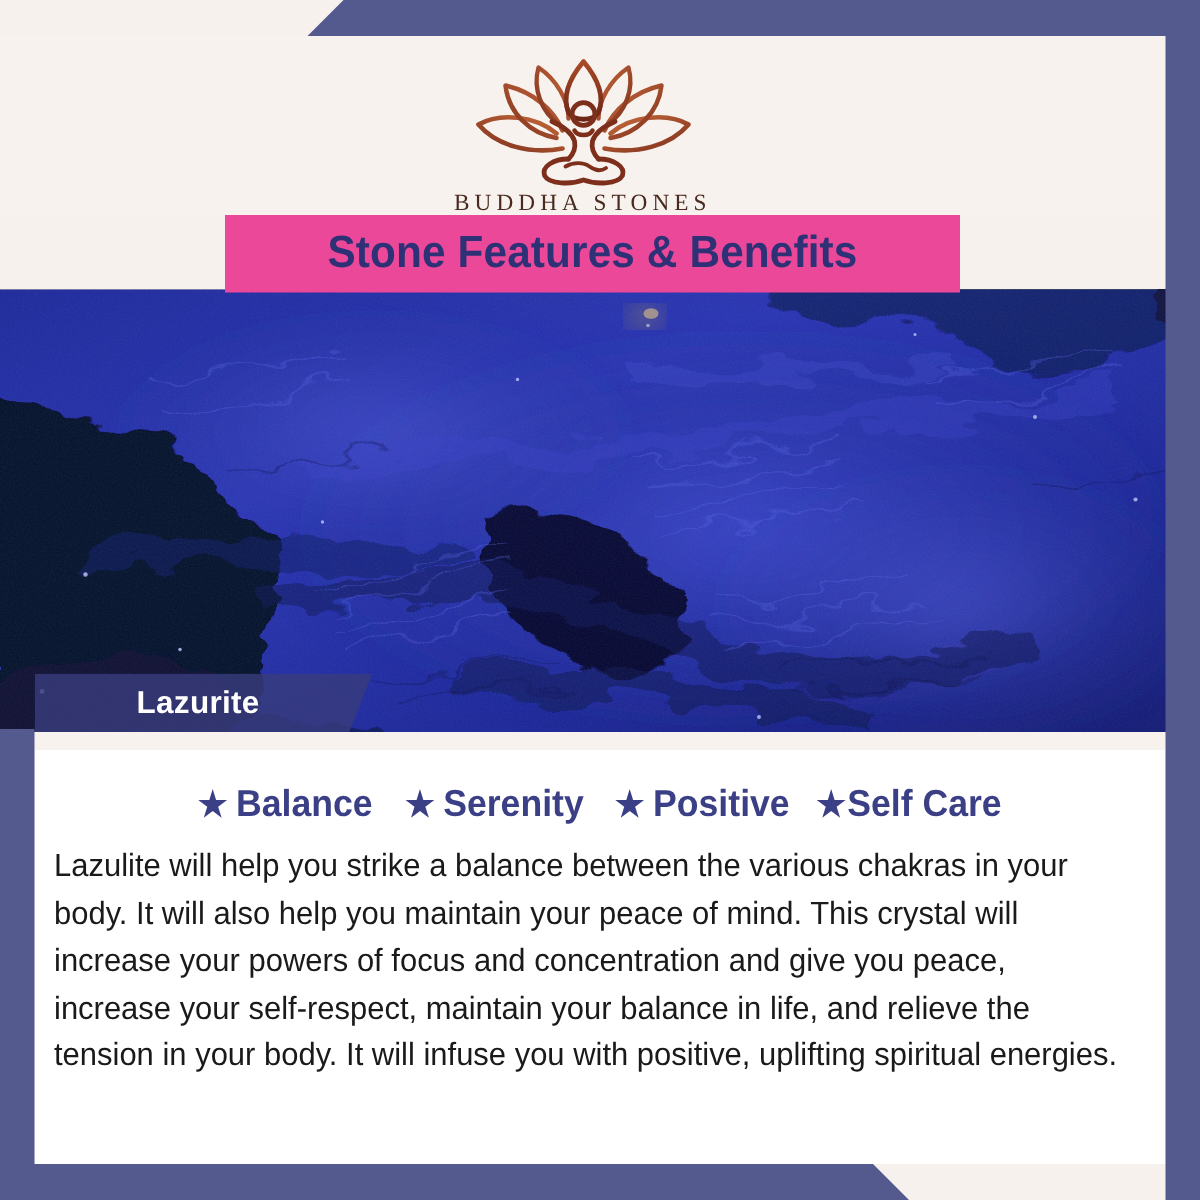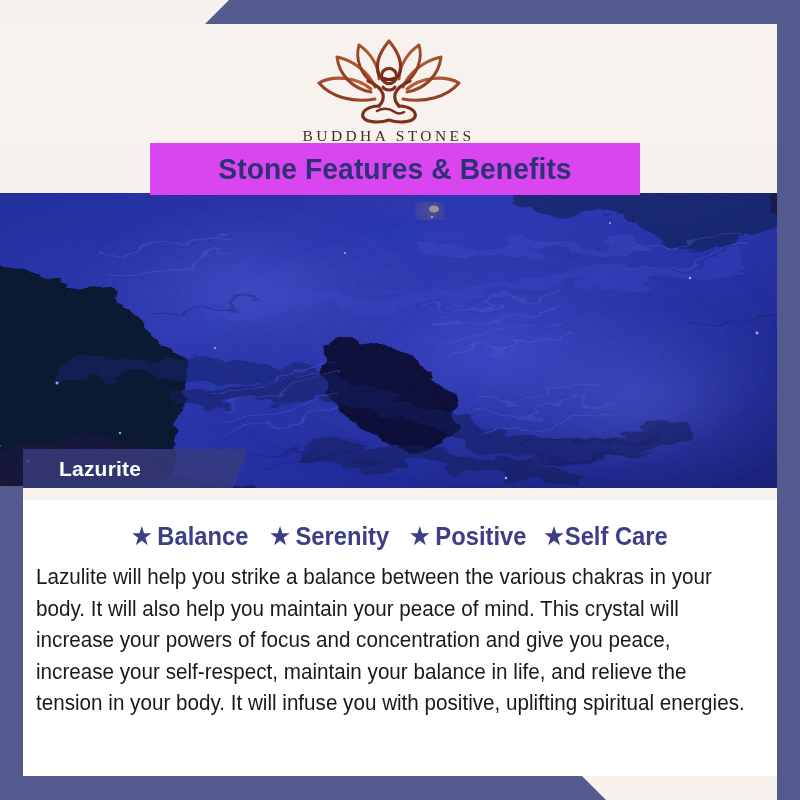--- a/index.html
+++ b/index.html
@@ -54,21 +54,21 @@
     margin-top:2px;
     font-family:"Liberation Serif", serif;
     font-size:15.5px; letter-spacing:3.4px;
     color:#4a2a20; font-weight:400; white-space:nowrap;
   }
 
   
   .title-panel {
     position:absolute; top:143px; left:150px;
     width:490px; height:52px;
-    background:#d946ef;
+    background:#ec4899;
     display:flex; align-items:center; justify-content:center;
     z-index:4;
   }
   .title-text {
     font-size:30px; font-weight:bold;
     color:#2e3175;
     letter-spacing:0.1px;
     transform:scaleX(0.94);
     white-space:nowrap;
   }
@@ -84,21 +84,21 @@
   
   .name-bar {
     position:absolute; top:449px; left:23px;
     width:225px; height:39px;
     background:rgba(56,60,125,0.82);
     clip-path: polygon(0 0, 225px 0, 210px 39px, 0 39px);
     display:flex; align-items:center;
     z-index:3;
   }
   .name-text {
-    margin-left:36px;
+    margin-left:68px;
     color:#ffffff; font-size:21px; font-weight:bold;
     letter-spacing:0.2px;
   }
 
   
   .content {
     position:absolute; top:488px; left:23px;
     width:754px; height:288px;
     background:#ffffff;
     z-index:2;

